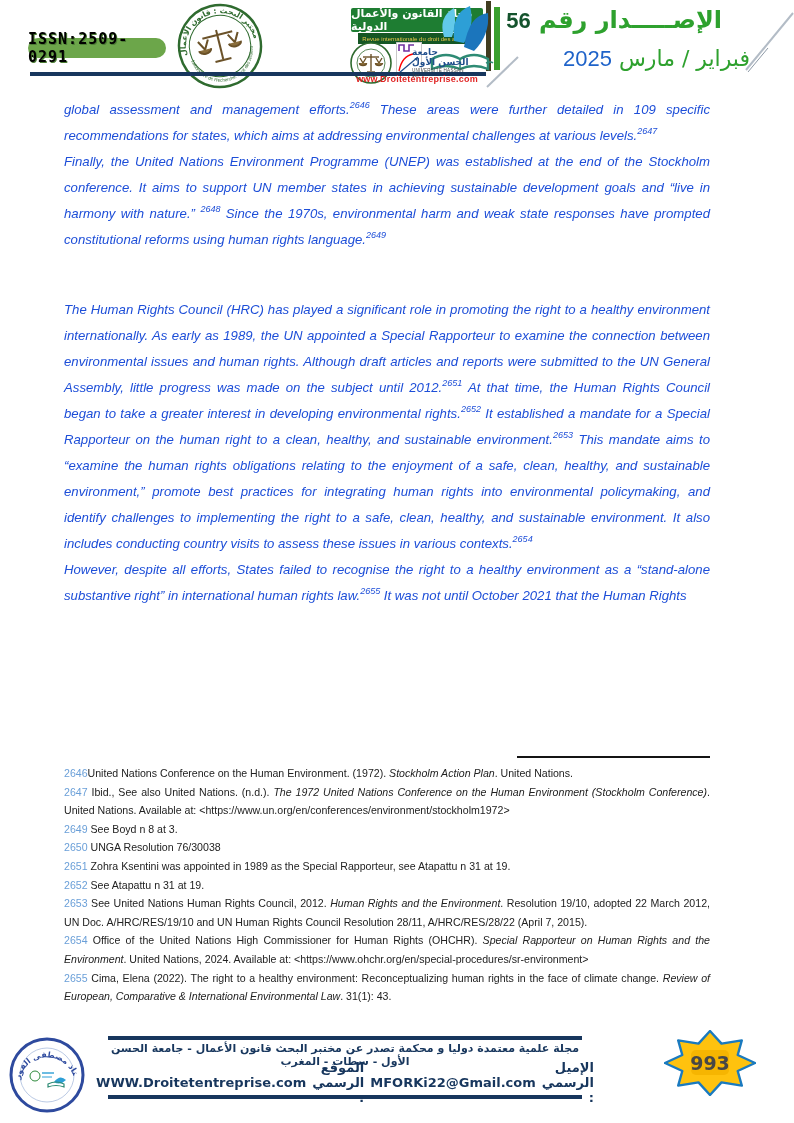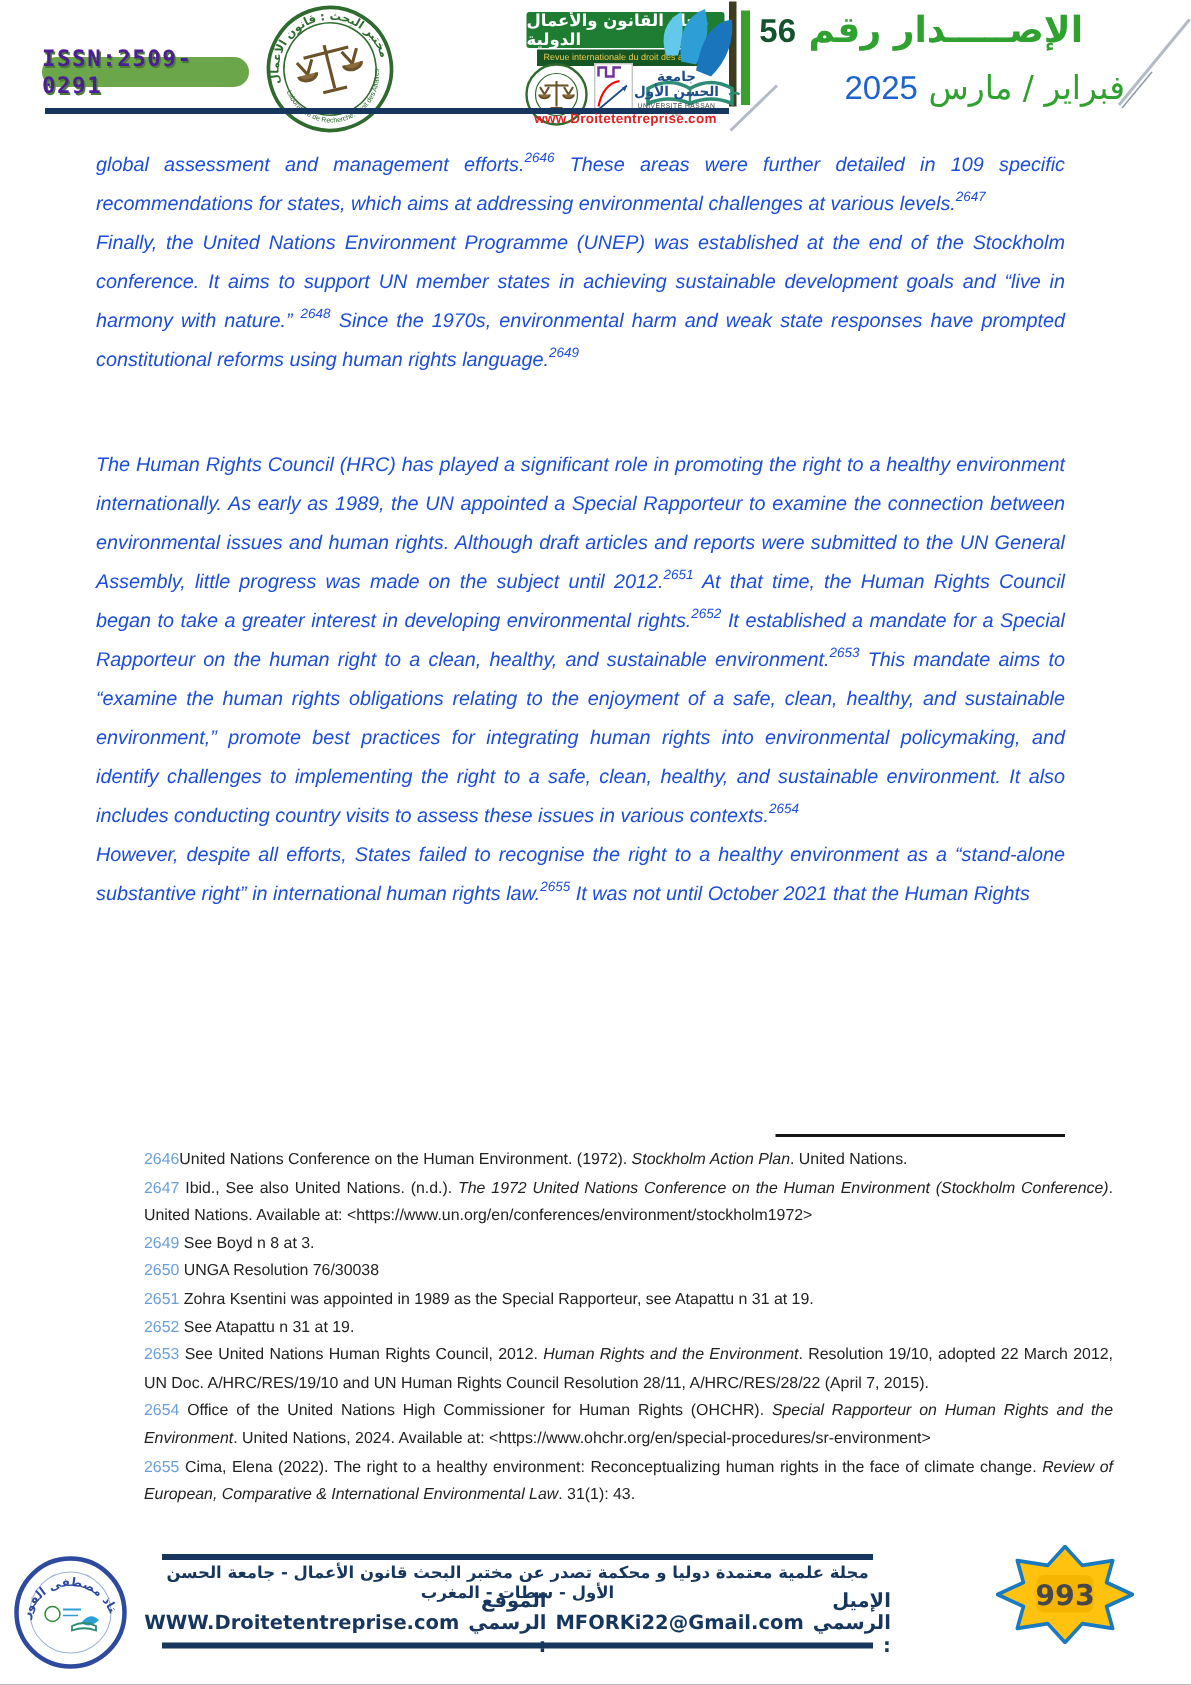--- a/index.html
+++ b/index.html
@@ -8,39 +8,39 @@
     background:#ffffff; overflow:hidden;
     font-family:"Liberation Sans", sans-serif; color:#1b1b1b;
   }
   .ar{font-family:"DejaVu Sans", sans-serif;}
 
   
   .issn-badge{
     position:absolute; left:28px; top:38px; width:138px; height:20px;
     background:#6CA64A; border-radius:16px;
     display:flex; align-items:center; justify-content:center;
-    color:#4c1d95; font-weight:bold; font-size:15px; letter-spacing:1px;
+    color:#000000; font-weight:bold; font-size:15px; letter-spacing:1px;
     font-family:"DejaVu Sans Mono", monospace;
     text-shadow:1px 1px 0 #4c7d35;
   }
   .lab-seal{position:absolute; left:177px; top:3px; width:86px; height:86px; transform:rotate(-14deg);}
   .banner-block{position:absolute; left:351px; top:8px; width:132px;}
   .banner{
     height:24px; background:#1E7D32; border-radius:2px;
     display:flex; align-items:center; justify-content:center;
     color:#fff; font-weight:bold; font-size:11px;
   }
   .banner-sub{
     width:118px; height:11px; margin:1px auto 0; background:#155724;
     display:flex; align-items:center; justify-content:center;
     color:#E8C84A; font-size:6px; overflow:hidden; white-space:nowrap;
   }
   .small-seal{position:absolute; left:350px; top:42px; width:42px; height:42px;}
   .chart-icon{position:absolute; left:396px; top:42px; width:26px; height:34px; background:#fff;}
-  .university{position:absolute; left:422px; top:47px; width:58px; text-align:center; z-index:3;}
+  .university{position:absolute; left:412px; top:47px; width:58px; text-align:left; z-index:3;}
   .university .uni-ar{font-size:9px; font-weight:bold; color:#1F4E8C; line-height:10px;}
   .university .uni-fr{font-size:4.5px; color:#444; letter-spacing:.3px; margin-top:1px;}
   .bird-logo{position:absolute; left:428px; top:3px; width:66px; height:74px; z-index:2;}
   .header-web{
     position:absolute; left:346px; top:74px; width:142px; text-align:center;
     color:#E02424; font-weight:bold; font-size:9px; z-index:4; letter-spacing:.2px;
   }
   .header-rule{position:absolute; left:30px; top:72px; width:456px; height:4px; background:#17365D;}
   .vbar-dark{position:absolute; left:486px; top:1px; width:5px; height:70px; background:#403C20;}
   .vbar-green{position:absolute; left:494px; top:7px; width:6px; height:63px; background:#39A02E;}
@@ -64,21 +64,21 @@
   .body-content p{margin:0;}
   .gap{height:44px;}
   .heading{font-weight:bold; white-space:nowrap; font-size:12.8px; letter-spacing:-0.2px;}
   .heading .hnum{display:inline-block; width:48px;}
   sup.fnref{font-size:9px; line-height:0; position:relative; top:-1px; vertical-align:super;}
 
   
   .fn-sep{position:absolute; left:517px; top:756px; width:193px; height:2px; background:#141414;}
   .footnotes{
     position:absolute; left:64px; top:764px; width:646px;
-    font-size:10.6px; line-height:18.6px; text-align:justify; color:#222;margin-left:32px;
+    font-size:10.6px; line-height:18.6px; text-align:justify; color:#222;
   }
   .fn{margin:0;}
   .fn-num{color:#6A9FD8;}
   .i{font-style:italic;}
 
   
   .footer-seal{position:absolute; left:8px; top:1036px; width:78px; height:78px;}
   .footer-center{position:absolute; left:108px; top:1036px; width:474px;}
   .f-rule{height:4px; background:#17365D;}
   .f-line1{

